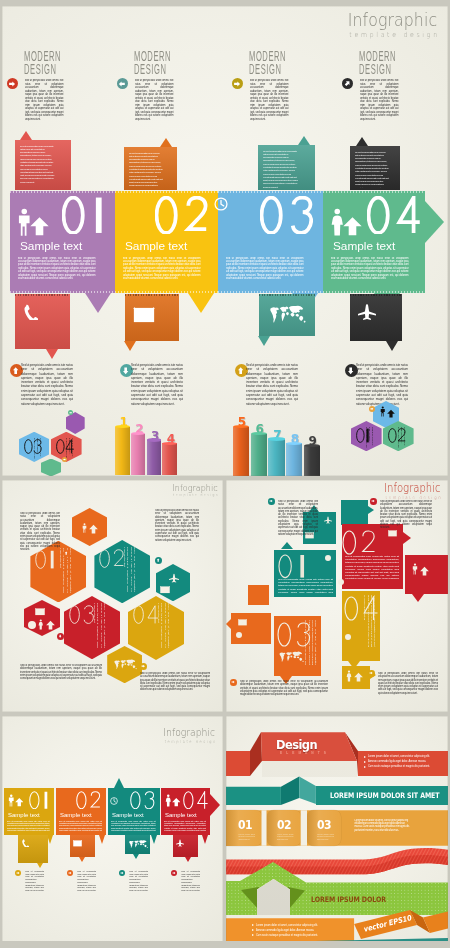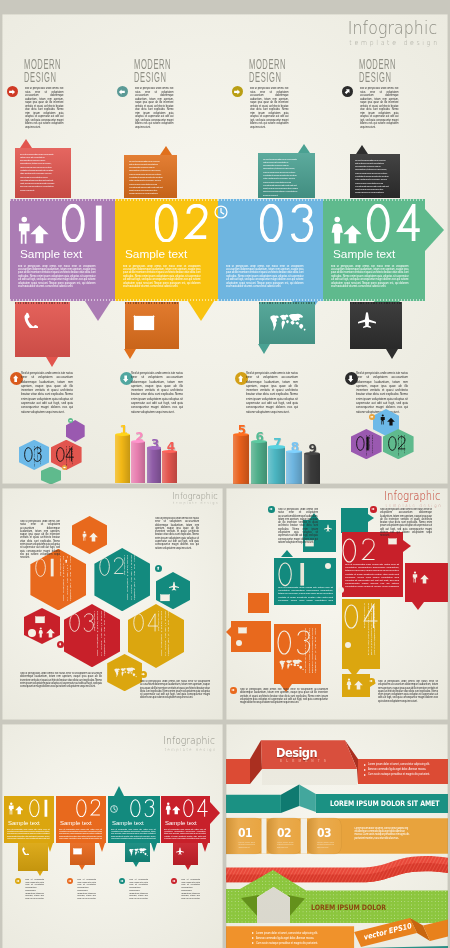--- a/index.html
+++ b/index.html
@@ -1,19 +1,19 @@
 <!DOCTYPE html>
 <html><head>
 <meta charset="utf-8">
 <title>Infographic template design</title>
 <style>
   html,body{margin:0;padding:0;}
   body{width:450px;height:948px;overflow:hidden;background:#c9c8be;
        font-family:"Liberation Sans",sans-serif;}
-  .page{position:absolute;left:0;top:12px;width:450px;height:937px;overflow:hidden;}
+  .page{position:absolute;left:0;top:4px;width:450px;height:937px;overflow:hidden;}
   .panel{position:absolute;overflow:hidden;background:#f1f0e7;}
   .p1{left:2px;top:2px;width:446px;height:470px;}
   .p2{left:2px;top:476px;width:221px;height:232px;}
   .p3{left:226px;top:476px;width:222px;height:232px;}
   .p4{left:2px;top:712px;width:221px;height:236px;}
   .p5{left:226px;top:712px;width:222px;height:236px;}
   .panel::after{content:"";position:absolute;inset:0;pointer-events:none;
      box-shadow:inset 0 0 0 .5px rgba(120,118,105,.25);}
   .bg{position:absolute;inset:0;
      background:radial-gradient(ellipse 85% 75% at 46% 42%, #f7f6ef 0%, #f2f1e8 42%, #e9e8dd 100%);}

